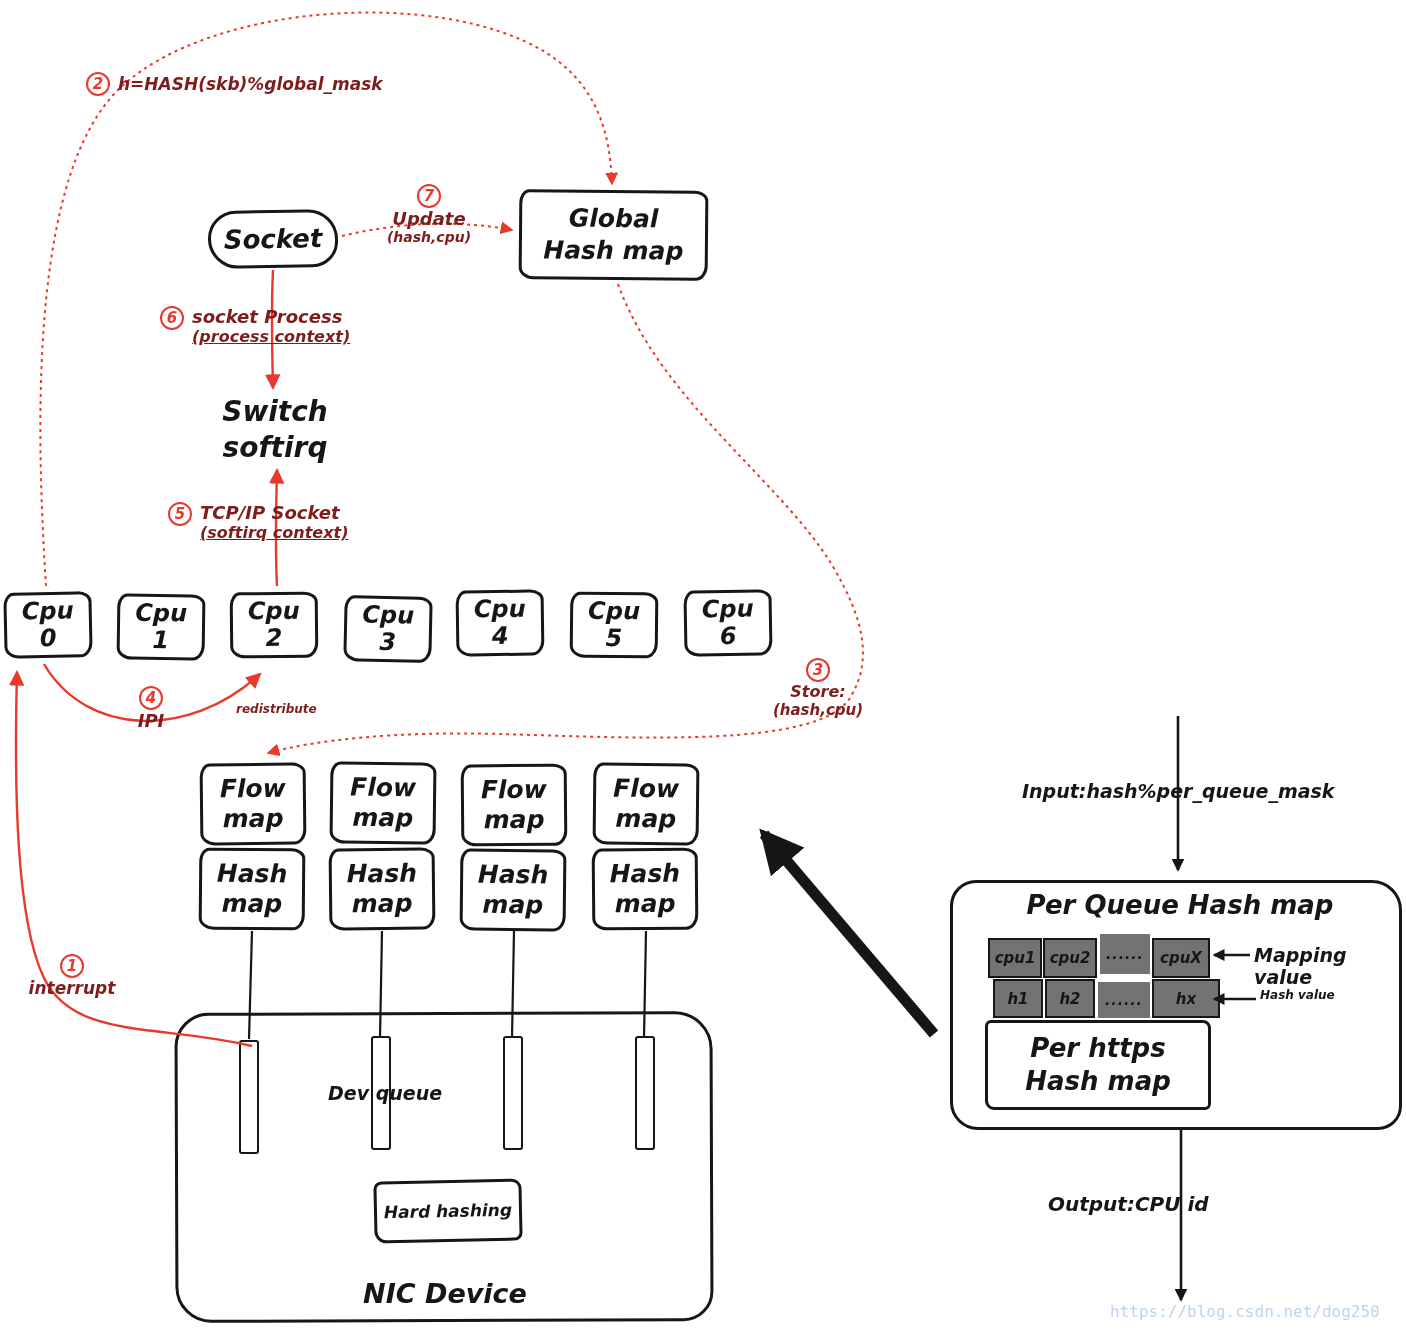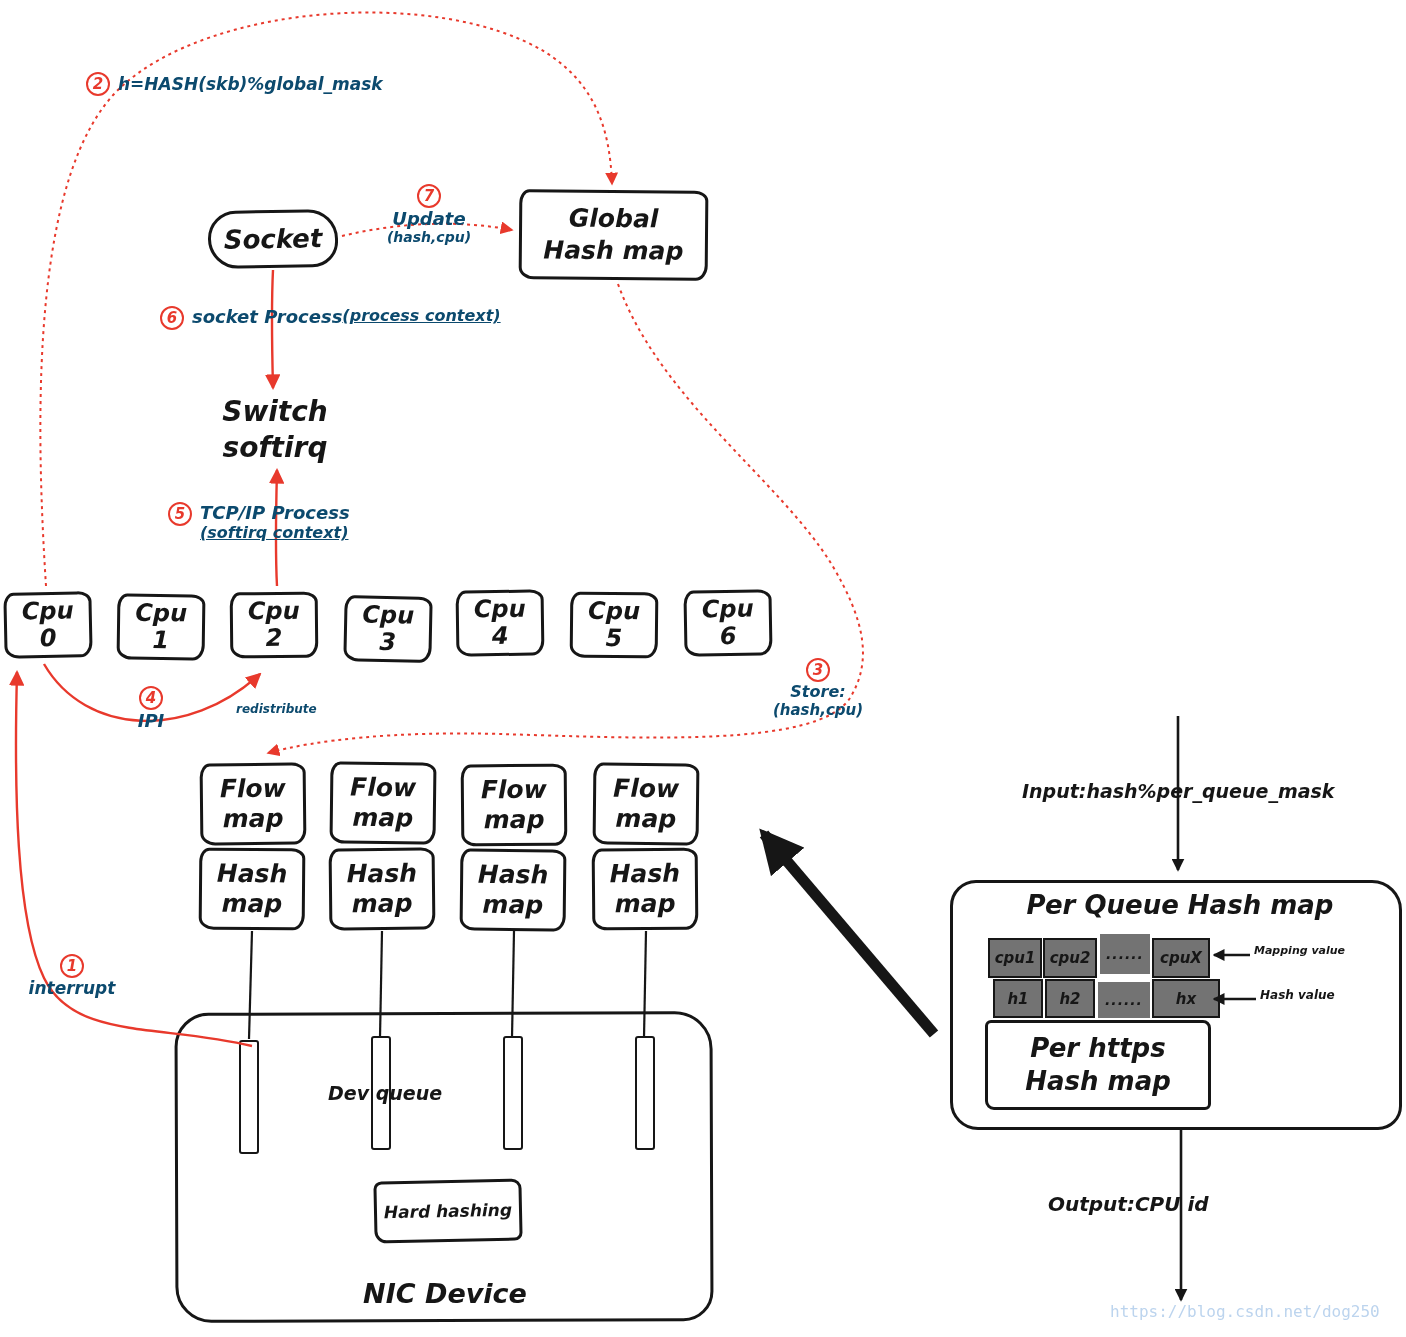--- a/index.html
+++ b/index.html
@@ -2,21 +2,21 @@
 <html><head>
 <meta charset="utf-8">
 <style>
   * { margin:0; padding:0; box-sizing:border-box; }
   html,body { background:#ffffff; }
   body {
     position:relative; width:1406px; height:1337px; overflow:hidden;
     font-family:"DejaVu Sans", sans-serif; color:#161616;
   }
   .hand { font-style:italic; font-weight:bold; }
-  .red { color:#0c4a6e; }
+  .red { color:#7f1d1d; }
   .box {
     position:absolute; border:3px solid #161616; background:#fff;
     display:flex; flex-direction:column; align-items:center; justify-content:center;
     text-align:center; z-index:2;
     border-radius:10px 14px 12px 15px / 14px 10px 15px 12px;
   }
   .lbl { position:absolute; z-index:4; }
   .wires { position:absolute; left:0; top:0; z-index:3; pointer-events:none; }
   .num-circle {
     display:inline-block; width:24px; height:24px; border:2.4px solid #e8392c;
@@ -185,30 +185,30 @@
 </div>
 
 <div class="lbl" style="left:376px;top:184px;width:106px;display:flex;flex-direction:column;align-items:center;">
   <span class="num-circle">7</span>
   <span class="hand red" style="font-size:18px;">Update</span>
   <span class="hand red" style="font-size:14px;">(hash,cpu)</span>
 </div>
 
 <div class="lbl" style="left:160px;top:306px;display:flex;gap:8px;align-items:flex-start;">
   <span class="num-circle">6</span>
-  <span style="display:flex;flex-direction:row;">
+  <span style="display:flex;flex-direction:column;">
     <span class="hand red" style="font-size:18px;">socket Process</span>
     <span class="hand red underline" style="font-size:16px;">(process context)</span>
   </span>
 </div>
 
 <div class="lbl" style="left:168px;top:502px;display:flex;gap:8px;align-items:flex-start;">
   <span class="num-circle">5</span>
   <span style="display:flex;flex-direction:column;">
-    <span class="hand red" style="font-size:18px;">TCP/IP Process</span>
+    <span class="hand red" style="font-size:18px;">TCP/IP Socket</span>
     <span class="hand red underline" style="font-size:16px;">(softirq context)</span>
   </span>
 </div>
 
 <div class="lbl" style="left:126px;top:686px;width:50px;display:flex;flex-direction:column;align-items:center;">
   <span class="num-circle">4</span>
   <span class="hand red" style="font-size:18px;">IPI</span>
 </div>
 
 <div class="lbl hand red" style="left:236px;top:702px;font-size:12px;">redistribute</div>
@@ -233,21 +233,21 @@
 <div class="cell" style="left:988px;top:938px;width:54px;height:40px;">cpu1</div>
 <div class="cell" style="left:1043px;top:938px;width:54px;height:40px;">cpu2</div>
 <div class="cell dots" style="left:1100px;top:934px;width:50px;height:40px;">......</div>
 <div class="cell" style="left:1152px;top:938px;width:58px;height:40px;">cpuX</div>
 
 <div class="cell" style="left:993px;top:979px;width:50px;height:39px;">h1</div>
 <div class="cell" style="left:1045px;top:979px;width:50px;height:39px;">h2</div>
 <div class="cell dots" style="left:1098px;top:982px;width:52px;height:36px;">......</div>
 <div class="cell" style="left:1152px;top:979px;width:68px;height:39px;">hx</div>
 
-<div class="lbl hand" style="left:1254px;top:944px;font-size:11px;">Mapping value</div>
+<div class="lbl hand" style="left:1254px;top:944px;font-size:19px;">Mapping value</div>
 <div class="lbl hand" style="left:1260px;top:988px;font-size:12px;">Hash value</div>
 
 <div class="box hand" style="left:985px;top:1020px;width:226px;height:90px;border-width:3.5px;font-size:26px;line-height:33px;border-radius:6px 8px 6px 9px;">
   <div>Per https</div>
   <div>Hash map</div>
 </div>
 
 <div class="lbl hand" style="left:1048px;top:1192px;font-size:20px;">Output:CPU id</div>
 
 <div class="lbl watermark" style="left:1110px;top:1302px;">https://blog.csdn.net/dog250</div>

